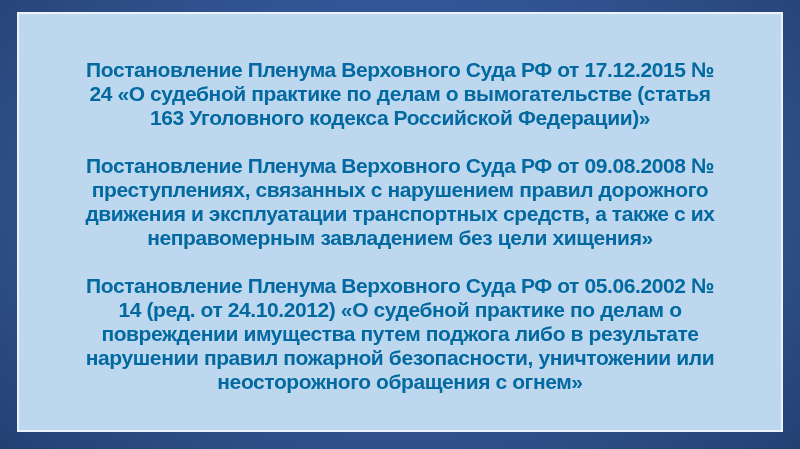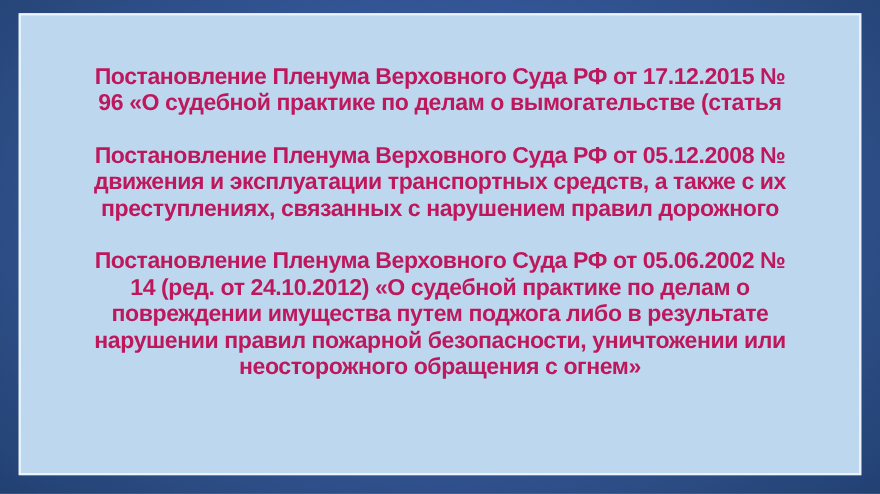--- a/index.html
+++ b/index.html
@@ -38,39 +38,41 @@
   .para:last-child {
     margin-bottom: 12px;
   }
   .line {
     text-align: center;
     white-space: nowrap;
     font-size: 21px;
     line-height: 24px;
     font-weight: bold;
     letter-spacing: -0.4px;
-    color: #be185d;
+    color: #0369a1;
   }
 </style>
 </head>
 <body>
 
 <div class="slide">
   <div class="panel">
     <div class="text-block">
 
       <div class="para">
         <div class="line">Постановление Пленума Верховного Суда РФ от 17.12.2015 №</div>
-        <div class="line">96 «О судебной практике по делам о вымогательстве (статья</div>
+        <div class="line">24 «О судебной практике по делам о вымогательстве (статья</div>
+        <div class="line">163 Уголовного кодекса Российской Федерации)»</div>
       </div>
 
       <div class="para">
-        <div class="line">Постановление Пленума Верховного Суда РФ от 05.12.2008 №</div>
+        <div class="line">Постановление Пленума Верховного Суда РФ от 09.08.2008 №</div>
+        <div class="line">преступлениях, связанных с нарушением правил дорожного</div>
         <div class="line">движения и эксплуатации транспортных средств, а также с их</div>
-        <div class="line">преступлениях, связанных с нарушением правил дорожного</div>
+        <div class="line">неправомерным завладением без цели хищения»</div>
       </div>
 
       <div class="para">
         <div class="line">Постановление Пленума Верховного Суда РФ от 05.06.2002 №</div>
         <div class="line">14 (ред. от 24.10.2012) «О судебной практике по делам о</div>
         <div class="line">повреждении имущества путем поджога либо в результате</div>
         <div class="line">нарушении правил пожарной безопасности, уничтожении или</div>
         <div class="line">неосторожного обращения с огнем»</div>
       </div>
 

